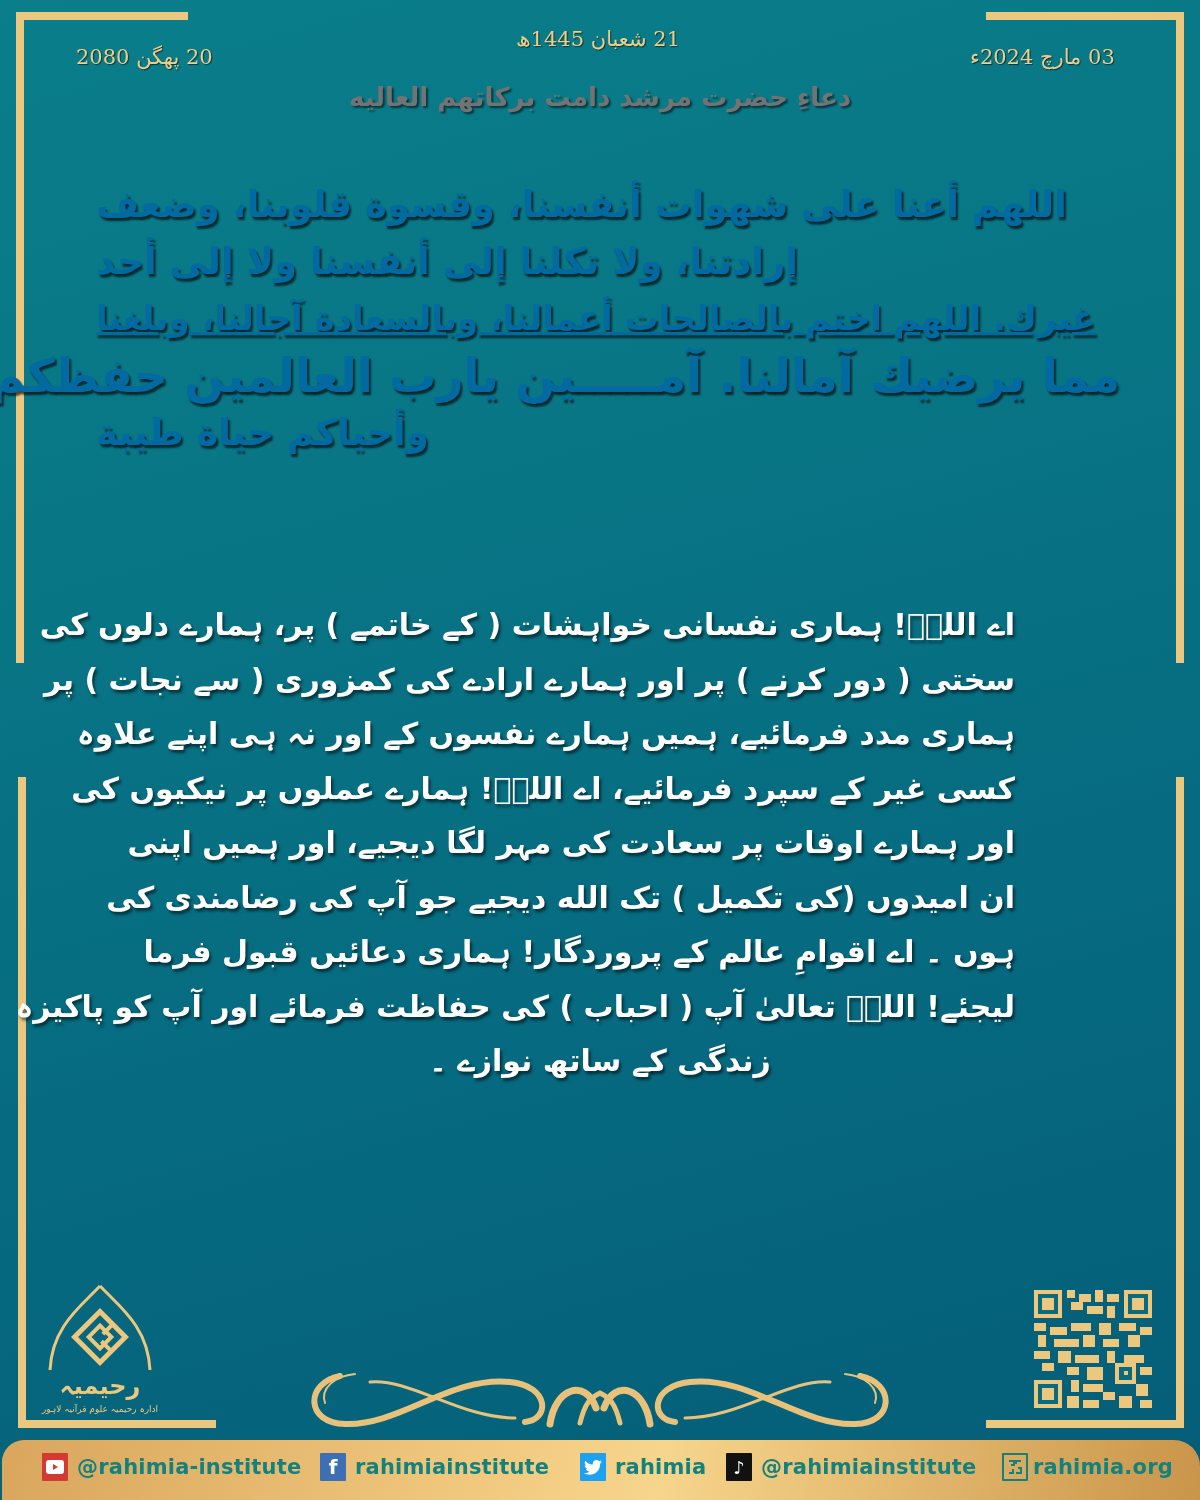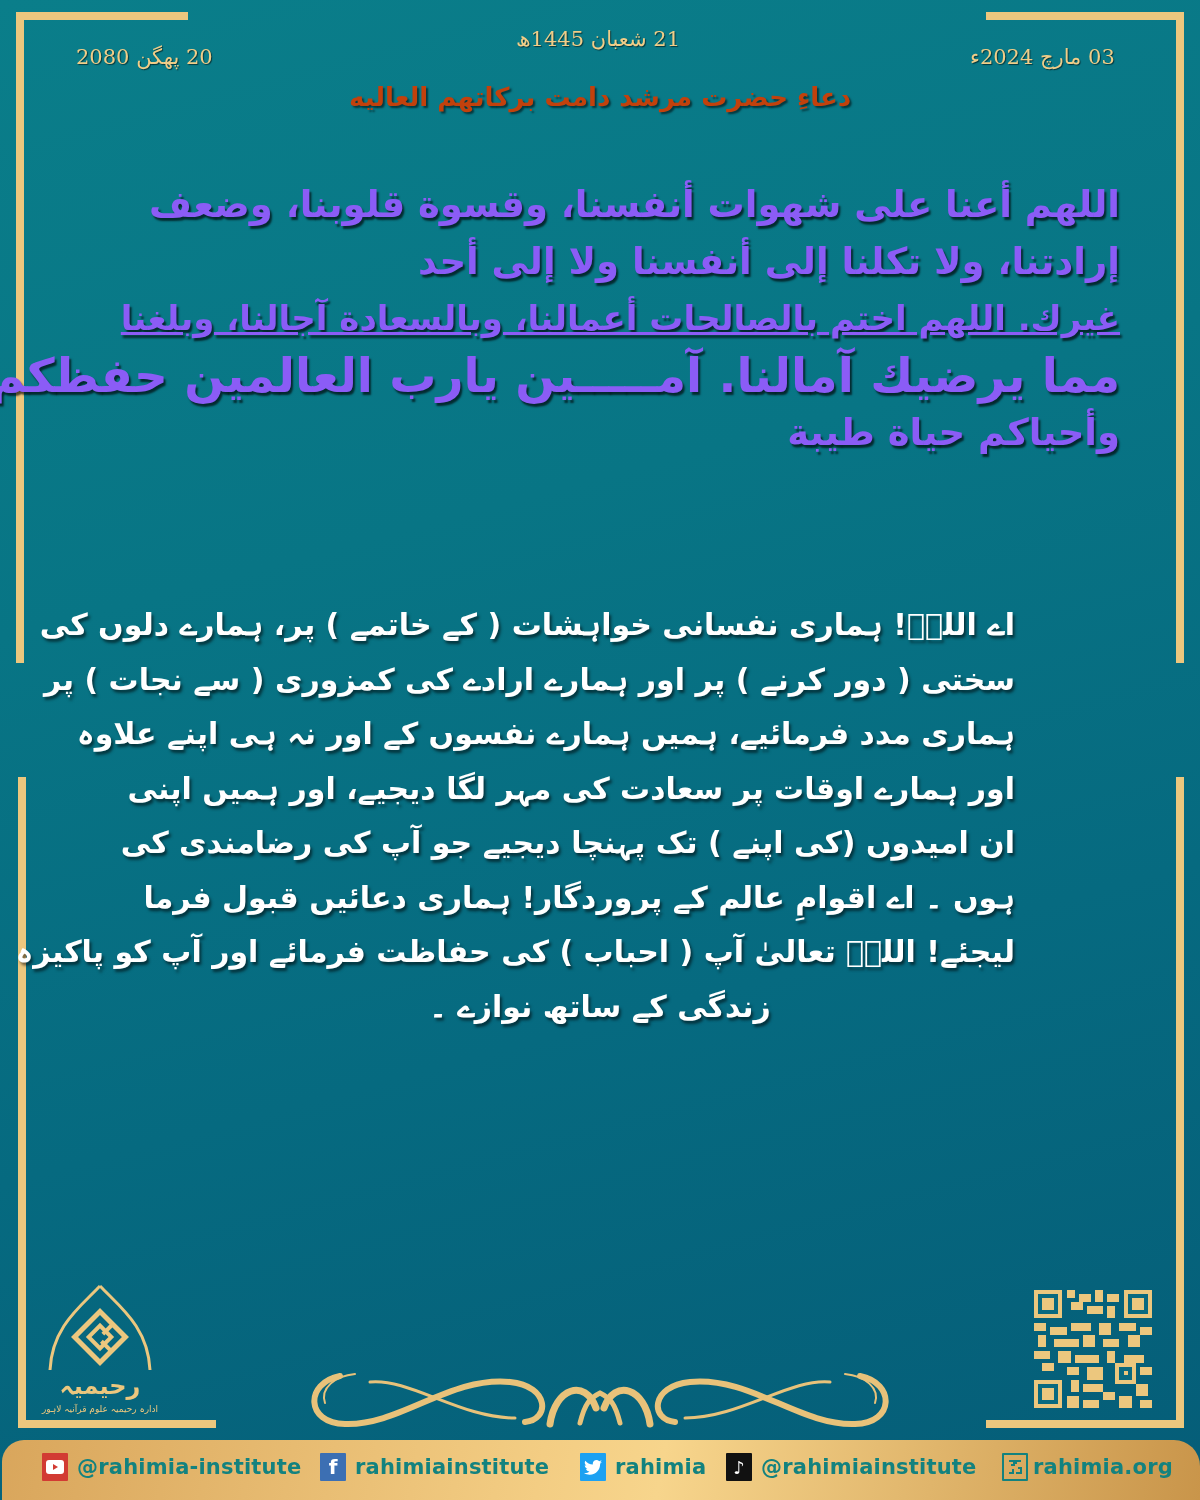--- a/index.html
+++ b/index.html
@@ -8,25 +8,25 @@
     background: linear-gradient(165deg, #0a7e8a 0%, #087585 35%, #066a80 65%, #055d78 100%);
     font-family: "DejaVu Sans", sans-serif;
   }
   .gold { background: #ecc77e; position: absolute; }
   .date {
     position: absolute; color: #f0cd88; font-family: "DejaVu Serif", serif;
     font-size: 21px; text-shadow: 1px 1px 1px rgba(0,0,0,0.55); direction: rtl; white-space: nowrap;
   }
   .heading {
     position: absolute; left: 0; right: 0; top: 82px; text-align: center; direction: rtl;
-    color: #c2410c; font-size: 26px; font-weight: bold; text-shadow: 2px 2px 2px rgba(0,0,0,0.55);
+    color: #737373; font-size: 26px; font-weight: bold; text-shadow: 2px 2px 2px rgba(0,0,0,0.55);
   }
   .arabic {
-    position: absolute; left: 96px; right: 80px; top: 176px; text-align: right; direction: rtl;
-    color: #8b5cf6; font-size: 37px; font-weight: bold; line-height: 57px;
+    position: absolute; left: 96px; right: 80px; top: 176px; text-align: left; direction: rtl;
+    color: #0369a1; font-size: 37px; font-weight: bold; line-height: 57px;
     text-shadow: 2px 3px 2px rgba(0,0,0,0.65);
   }
   .urdu {
     position: absolute; left: 185px; right: 185px; top: 598px; text-align: center; direction: rtl;
     color: #ffffff; font-size: 30px; line-height: 54.5px; font-weight: bold;
     text-shadow: 2px 3px 3px rgba(0,0,0,0.55);
   }
   .urdu div, .arabic div { white-space: nowrap; }
   .logo { position: absolute; left: 40px; top: 1282px; width: 120px; height: 140px; }
   .ornament { position: absolute; left: 300px; top: 1368px; width: 600px; height: 64px; }
@@ -69,22 +69,23 @@
   <div>إرادتنا، ولا تكلنا إلى أنفسنا ولا إلى أحد</div>
   <div style="font-size:34px;text-decoration:underline;">غيرك. اللهم اختم بالصالحات أعمالنا، وبالسعادة آجالنا، وبلغنا</div>
   <div style="font-size:47px;">مما يرضيك آمالنا. آمـــــين يارب العالمين حفظكم الله</div>
   <div>وأحياكم حياة طيبة</div>
 </div>
 
 <div class="urdu">
   <div>اے اللہؑ! ہماری نفسانی خواہشات ( کے خاتمے ) پر، ہمارے دلوں کی</div>
   <div>سختی ( دور کرنے ) پر اور ہمارے ارادے کی کمزوری ( سے نجات ) پر</div>
   <div>ہماری مدد فرمائیے، ہمیں ہمارے نفسوں کے اور نہ ہی اپنے علاوہ</div>
+  <div>کسی غیر کے سپرد فرمائیے، اے اللہؑ! ہمارے عملوں پر نیکیوں کی</div>
   <div>اور ہمارے اوقات پر سعادت کی مہر لگا دیجیے، اور ہمیں اپنی</div>
-  <div>ان امیدوں (کی اپنے ) تک پہنچا دیجیے جو آپ کی رضامندی کی</div>
+  <div>ان امیدوں (کی تکمیل ) تک الله دیجیے جو آپ کی رضامندی کی</div>
   <div>ہوں ۔ اے اقوامِ عالم کے پروردگار! ہماری دعائیں قبول فرما</div>
   <div>لیجئے! اللہؑ تعالیٰ آپ ( احباب ) کی حفاظت فرمائے اور آپ کو پاکیزہ</div>
   <div>زندگی کے ساتھ نوازے ۔</div>
 </div>
 
 <div class="logo">
   <svg width="120" height="140" viewBox="0 0 120 140">
     <path d="M60 4 C40 25, 12 45, 10 88" fill="none" stroke="#ecc77e" stroke-width="3"></path>
     <path d="M60 4 C80 25, 108 45, 110 88" fill="none" stroke="#ecc77e" stroke-width="3"></path>
     <g fill="#ecc77e" transform="rotate(45 60 55)">

